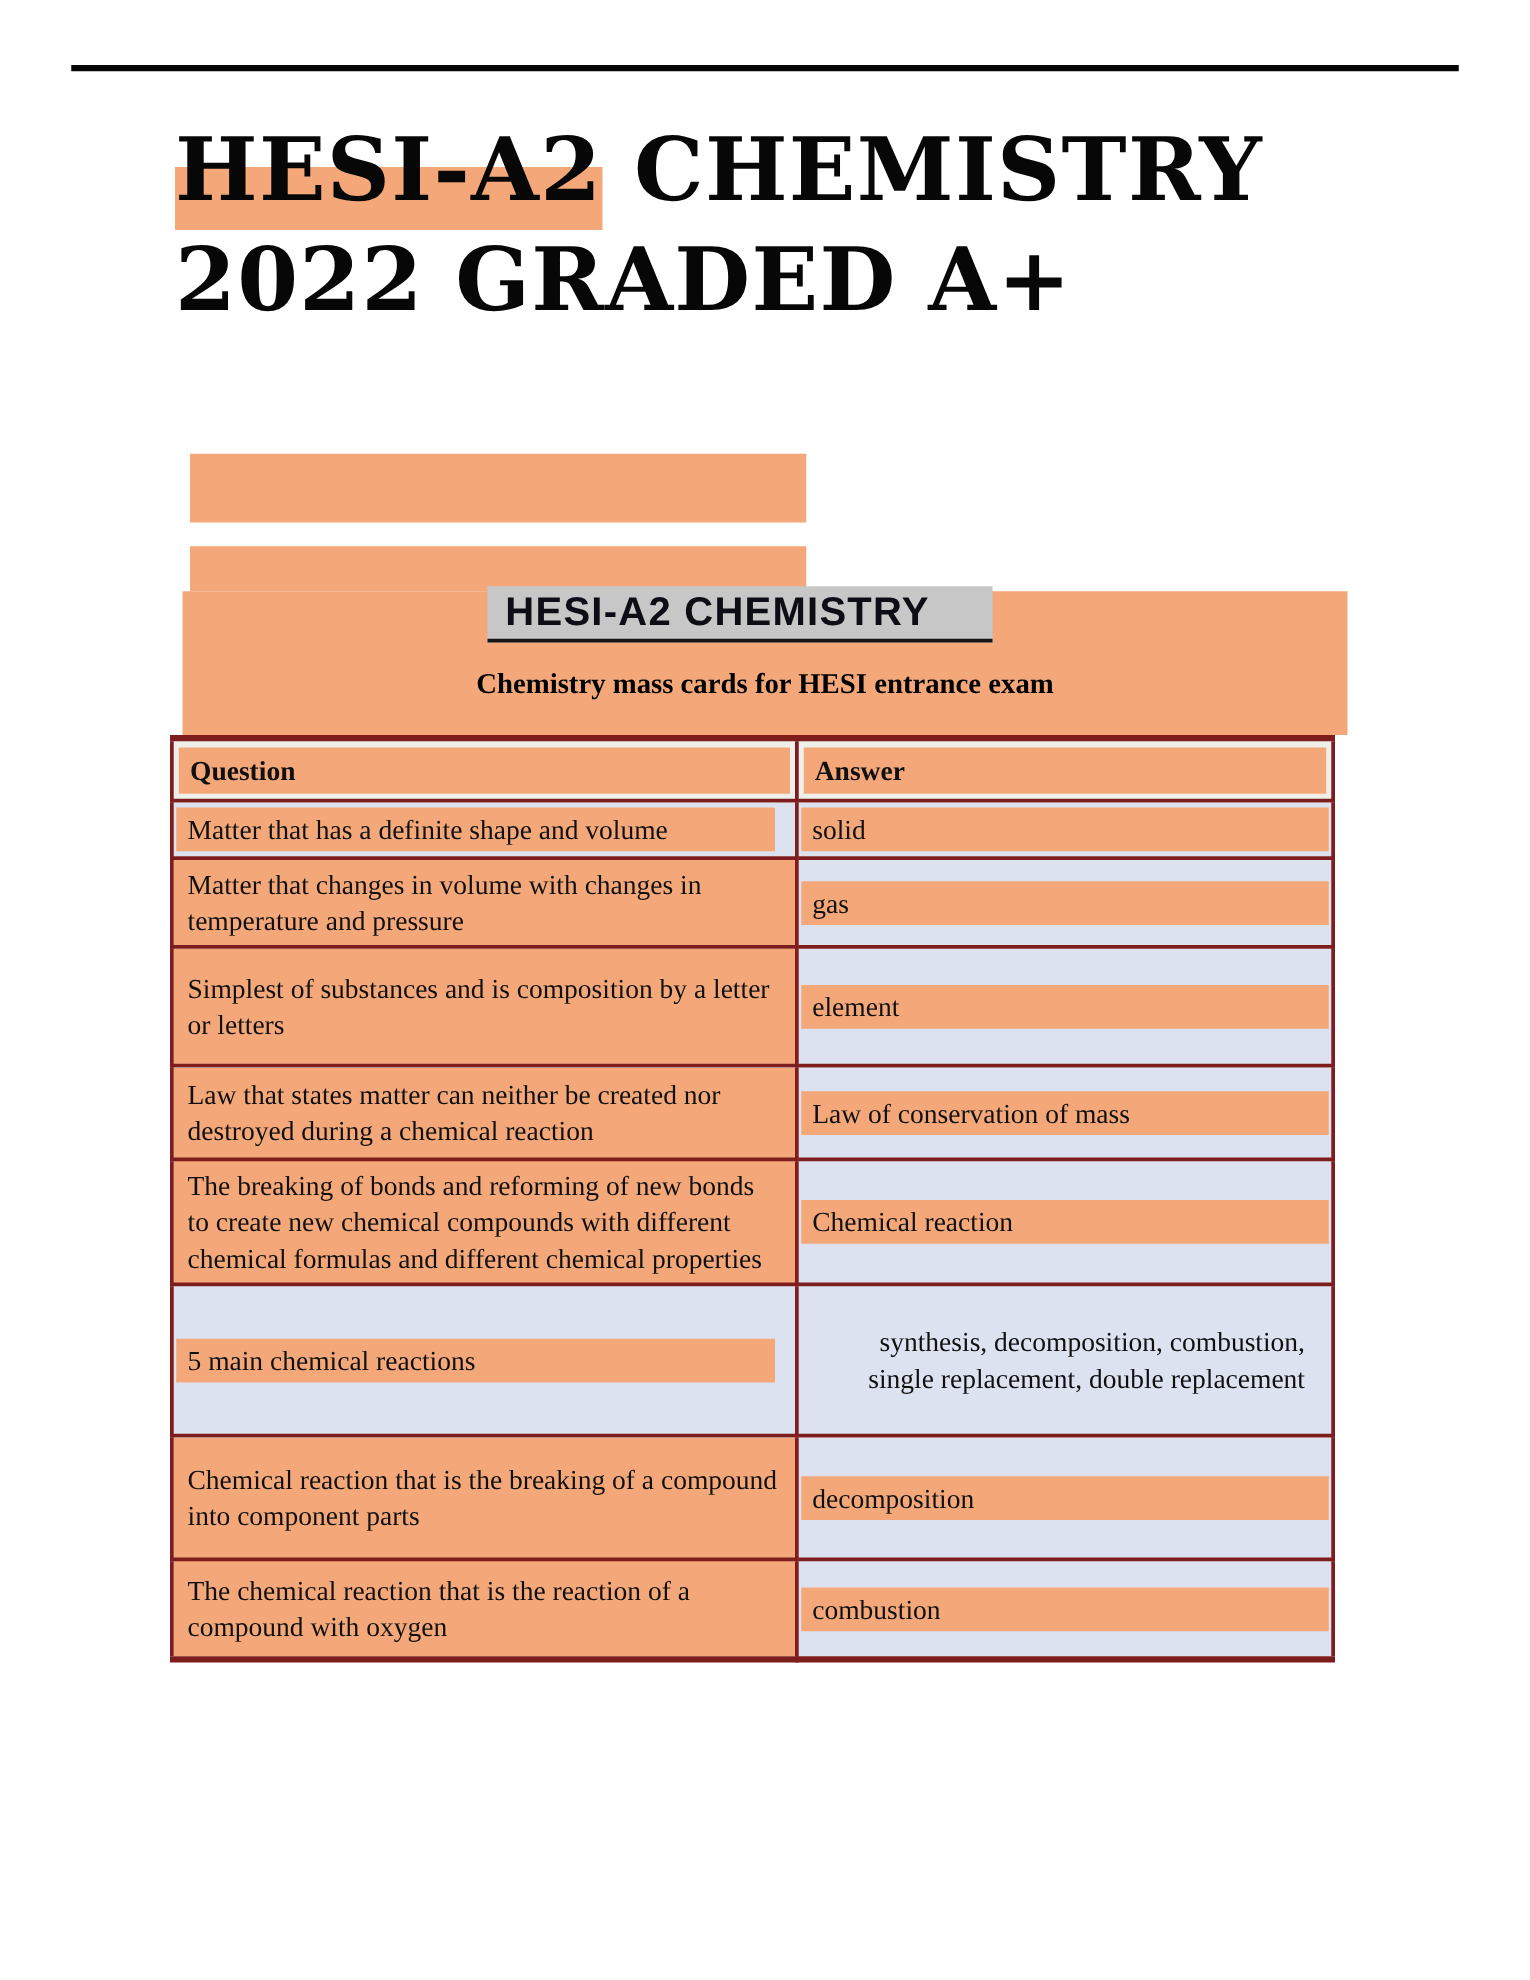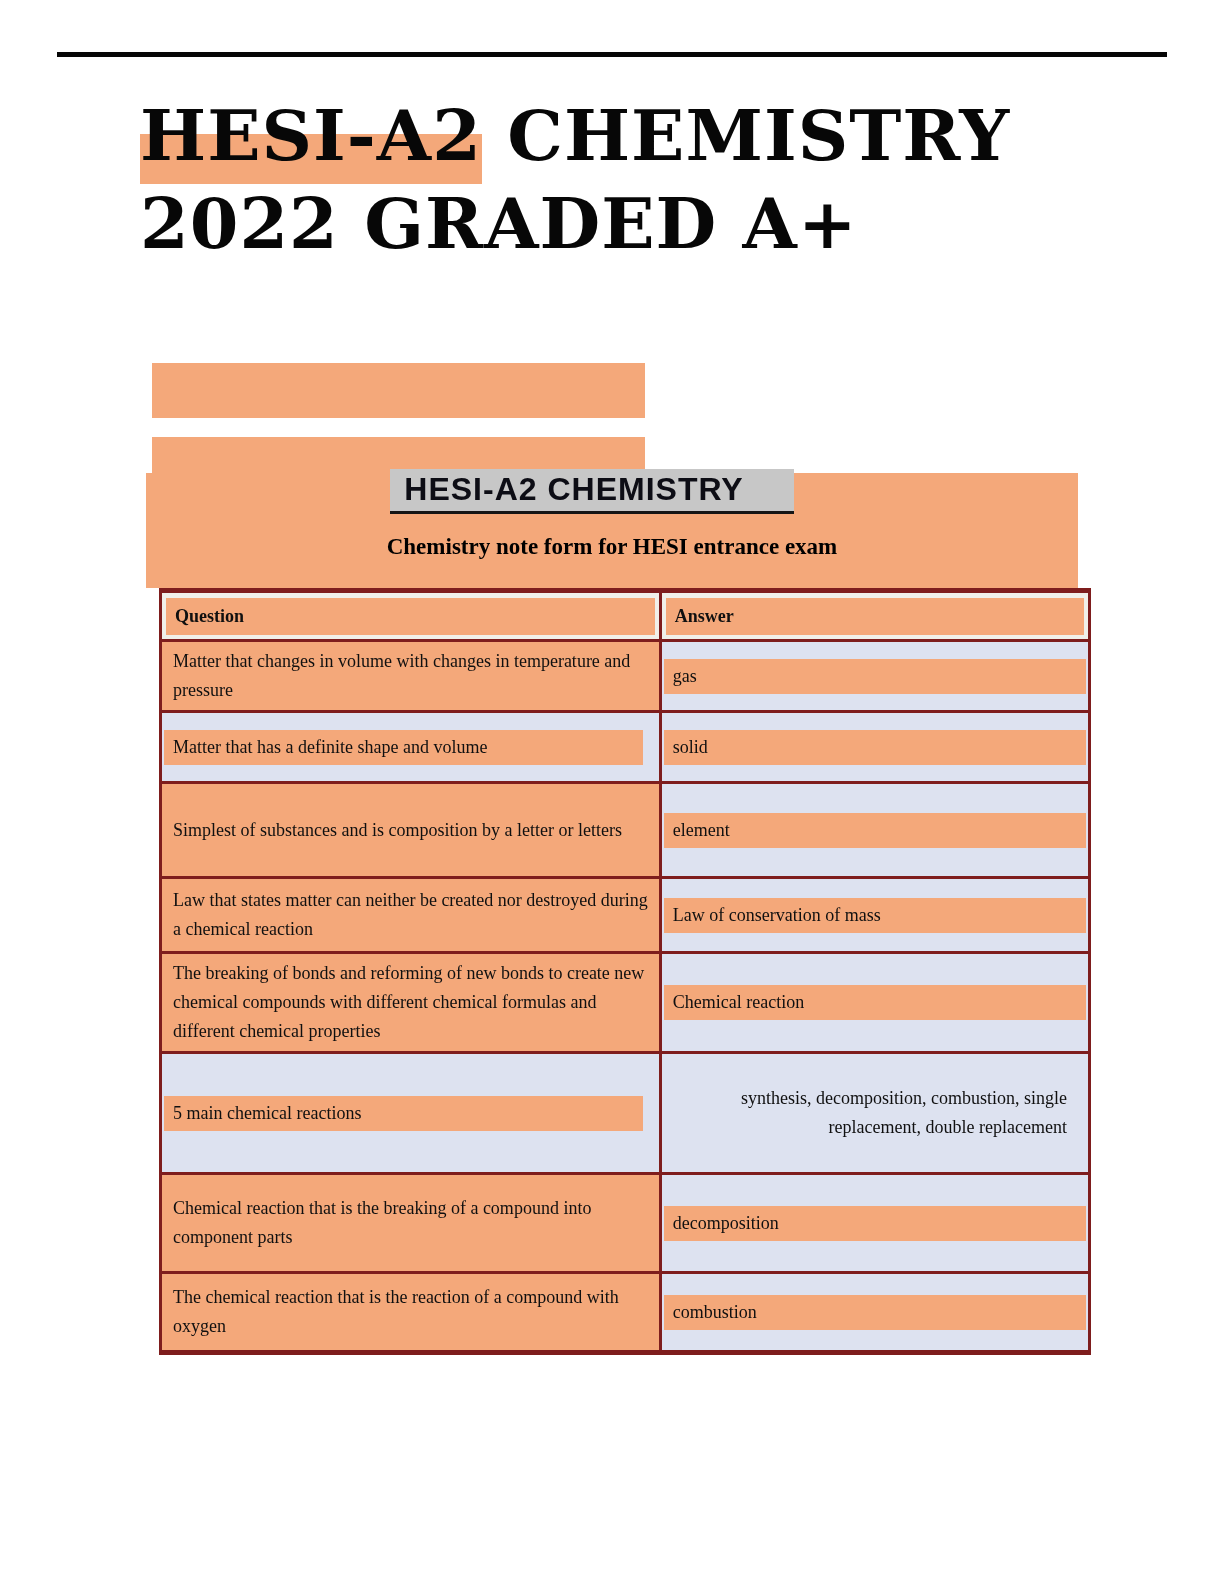--- a/index.html
+++ b/index.html
@@ -41,23 +41,23 @@
     font-family:"Liberation Sans", sans-serif;font-weight:bold;
     font-size:32px;letter-spacing:1px;color:#0d0d15;
     padding:2px 50px 3px 14px;
     border-bottom:3px solid #151515;
     white-space:nowrap;
   }
   .subtitle{
     text-align:center;font-weight:bold;font-size:23px;margin-top:16px;color:#000;
   }
   .cards-table{
-    position:absolute;left:159px;top:588px;width:932px;
+    position:absolute;left:136px;top:588px;width:932px;
     border-collapse:collapse;table-layout:fixed;
-    font-size:18px;line-height:29px;color:#101010;
+    font-size:22px;line-height:29px;color:#101010;
     border:3px solid var(--maroon);
     border-top-width:5px;border-bottom-width:5px;
   }
   .cards-table td{
     border:3px solid var(--maroon);
     vertical-align:middle;text-align:left;
     overflow:hidden;
   }
   .cards-table thead tr{height:50px;}
   .cards-table thead td{background:var(--headerbg);padding:4px;}
@@ -90,51 +90,51 @@
   <div>2022 GRADED A+</div>
 </div>
 
 <div class="bar bar-1"></div>
 <div class="bar bar-2"></div>
 
 <div class="orange-block">
   <div class="section-header-wrap">
     <span class="section-header">HESI-A2 CHEMISTRY</span>
   </div>
-  <div class="subtitle">Chemistry note form for HESI entrance exam</div>
+  <div class="subtitle">Chemistry mass cards for HESI entrance exam</div>
 </div>
 
 <table class="cards-table">
   <colgroup>
     <col style="width:53.8%">
     <col style="width:46.2%">
   </colgroup>
   <thead>
     <tr>
       <td>
         <span class="hl-bar">Question</span>
       </td>
       <td>
         <span class="hl-bar">Answer</span>
       </td>
     </tr>
   </thead>
   <tbody>
       <tr>
-        <td class="qcell fill">Matter that changes in volume with changes in temperature and pressure</td>
-        <td class="acell">
-          <span class="hl-bar">gas</span>
-        </td>
-      </tr>
-      <tr>
         <td class="qcell barred">
           <span class="hl-bar">Matter that has a definite shape and volume</span>
         </td>
         <td class="acell">
           <span class="hl-bar">solid</span>
+        </td>
+      </tr>
+      <tr>
+        <td class="qcell fill">Matter that changes in volume with changes in temperature and pressure</td>
+        <td class="acell">
+          <span class="hl-bar">gas</span>
         </td>
       </tr>
       <tr>
         <td class="qcell fill">Simplest of substances and is composition by a letter or letters</td>
         <td class="acell">
           <span class="hl-bar">element</span>
         </td>
       </tr>
       <tr>
         <td class="qcell fill">Law that states matter can neither be created nor destroyed during a chemical reaction</td>

